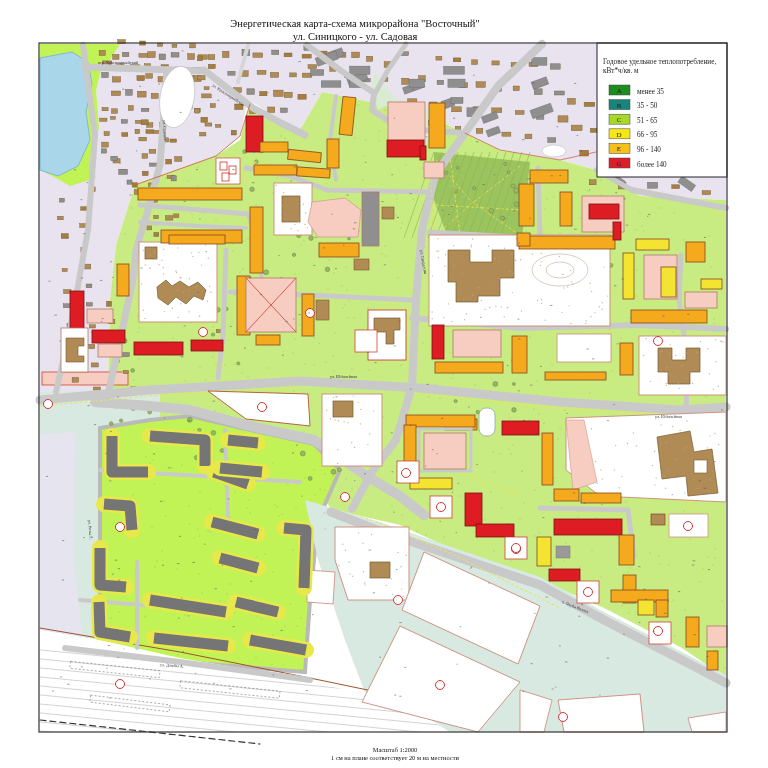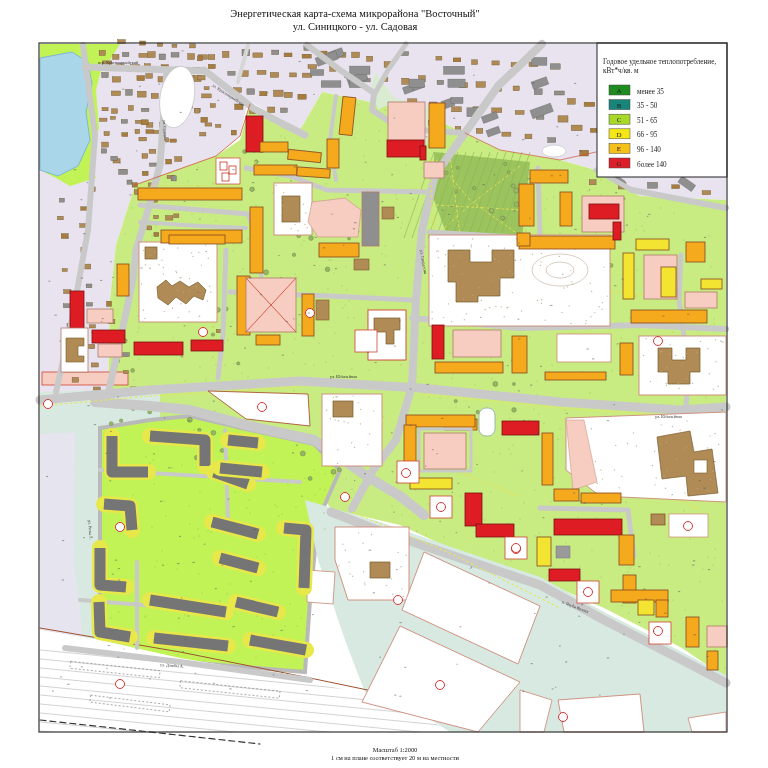--- a/index.html
+++ b/index.html
@@ -1,15 +1,15 @@
 <!DOCTYPE html>
 <html><head><meta charset="utf-8"><style>
 html,body{margin:0;padding:0;background:#ffffff;width:768px;height:768px;overflow:hidden}
 body{font-family:"Liberation Serif",serif}
-.title{position:absolute;top:7px;left:0;width:710px;text-align:center;font-size:10.5px;color:#111;line-height:1.25}
+.title{position:absolute;top:17px;left:0;width:710px;text-align:center;font-size:10.5px;color:#111;line-height:1.25}
 .caption{position:absolute;top:746px;left:0;width:790px;text-align:center;font-size:6.4px;color:#111;line-height:1.25}
 svg{position:absolute;top:0;left:0}
 </style></head>
 <body>
 <svg width="768" height="768" viewBox="0 0 768 768" font-family="Liberation Serif, serif">
 <rect x="39" y="43" width="688" height="689" fill="#ffffff"></rect>
 
 <polygon points="40,44 726,44 726,200 640,196 596,170 560,160 500,150 465,133 432,118 425,150 388,140 388,106 352,98 322,92 300,130 268,112 248,100 240,136 216,156 135,185 116,245 110,300 108,394 100,400 100,640 40,630" fill="#e9e3f0"></polygon>
 
 <polygon points="135,185 216,156 240,140 250,104 268,112 300,130 322,92 352,98 388,106 388,140 425,150 432,118 465,133 500,150 560,160 596,170 640,196 726,200 726,678 682,648 604,608 540,580 460,553 400,525 331,509 300,462 190,428 100,400 108,394 110,300 116,245" fill="#c9ec82"></polygon>

